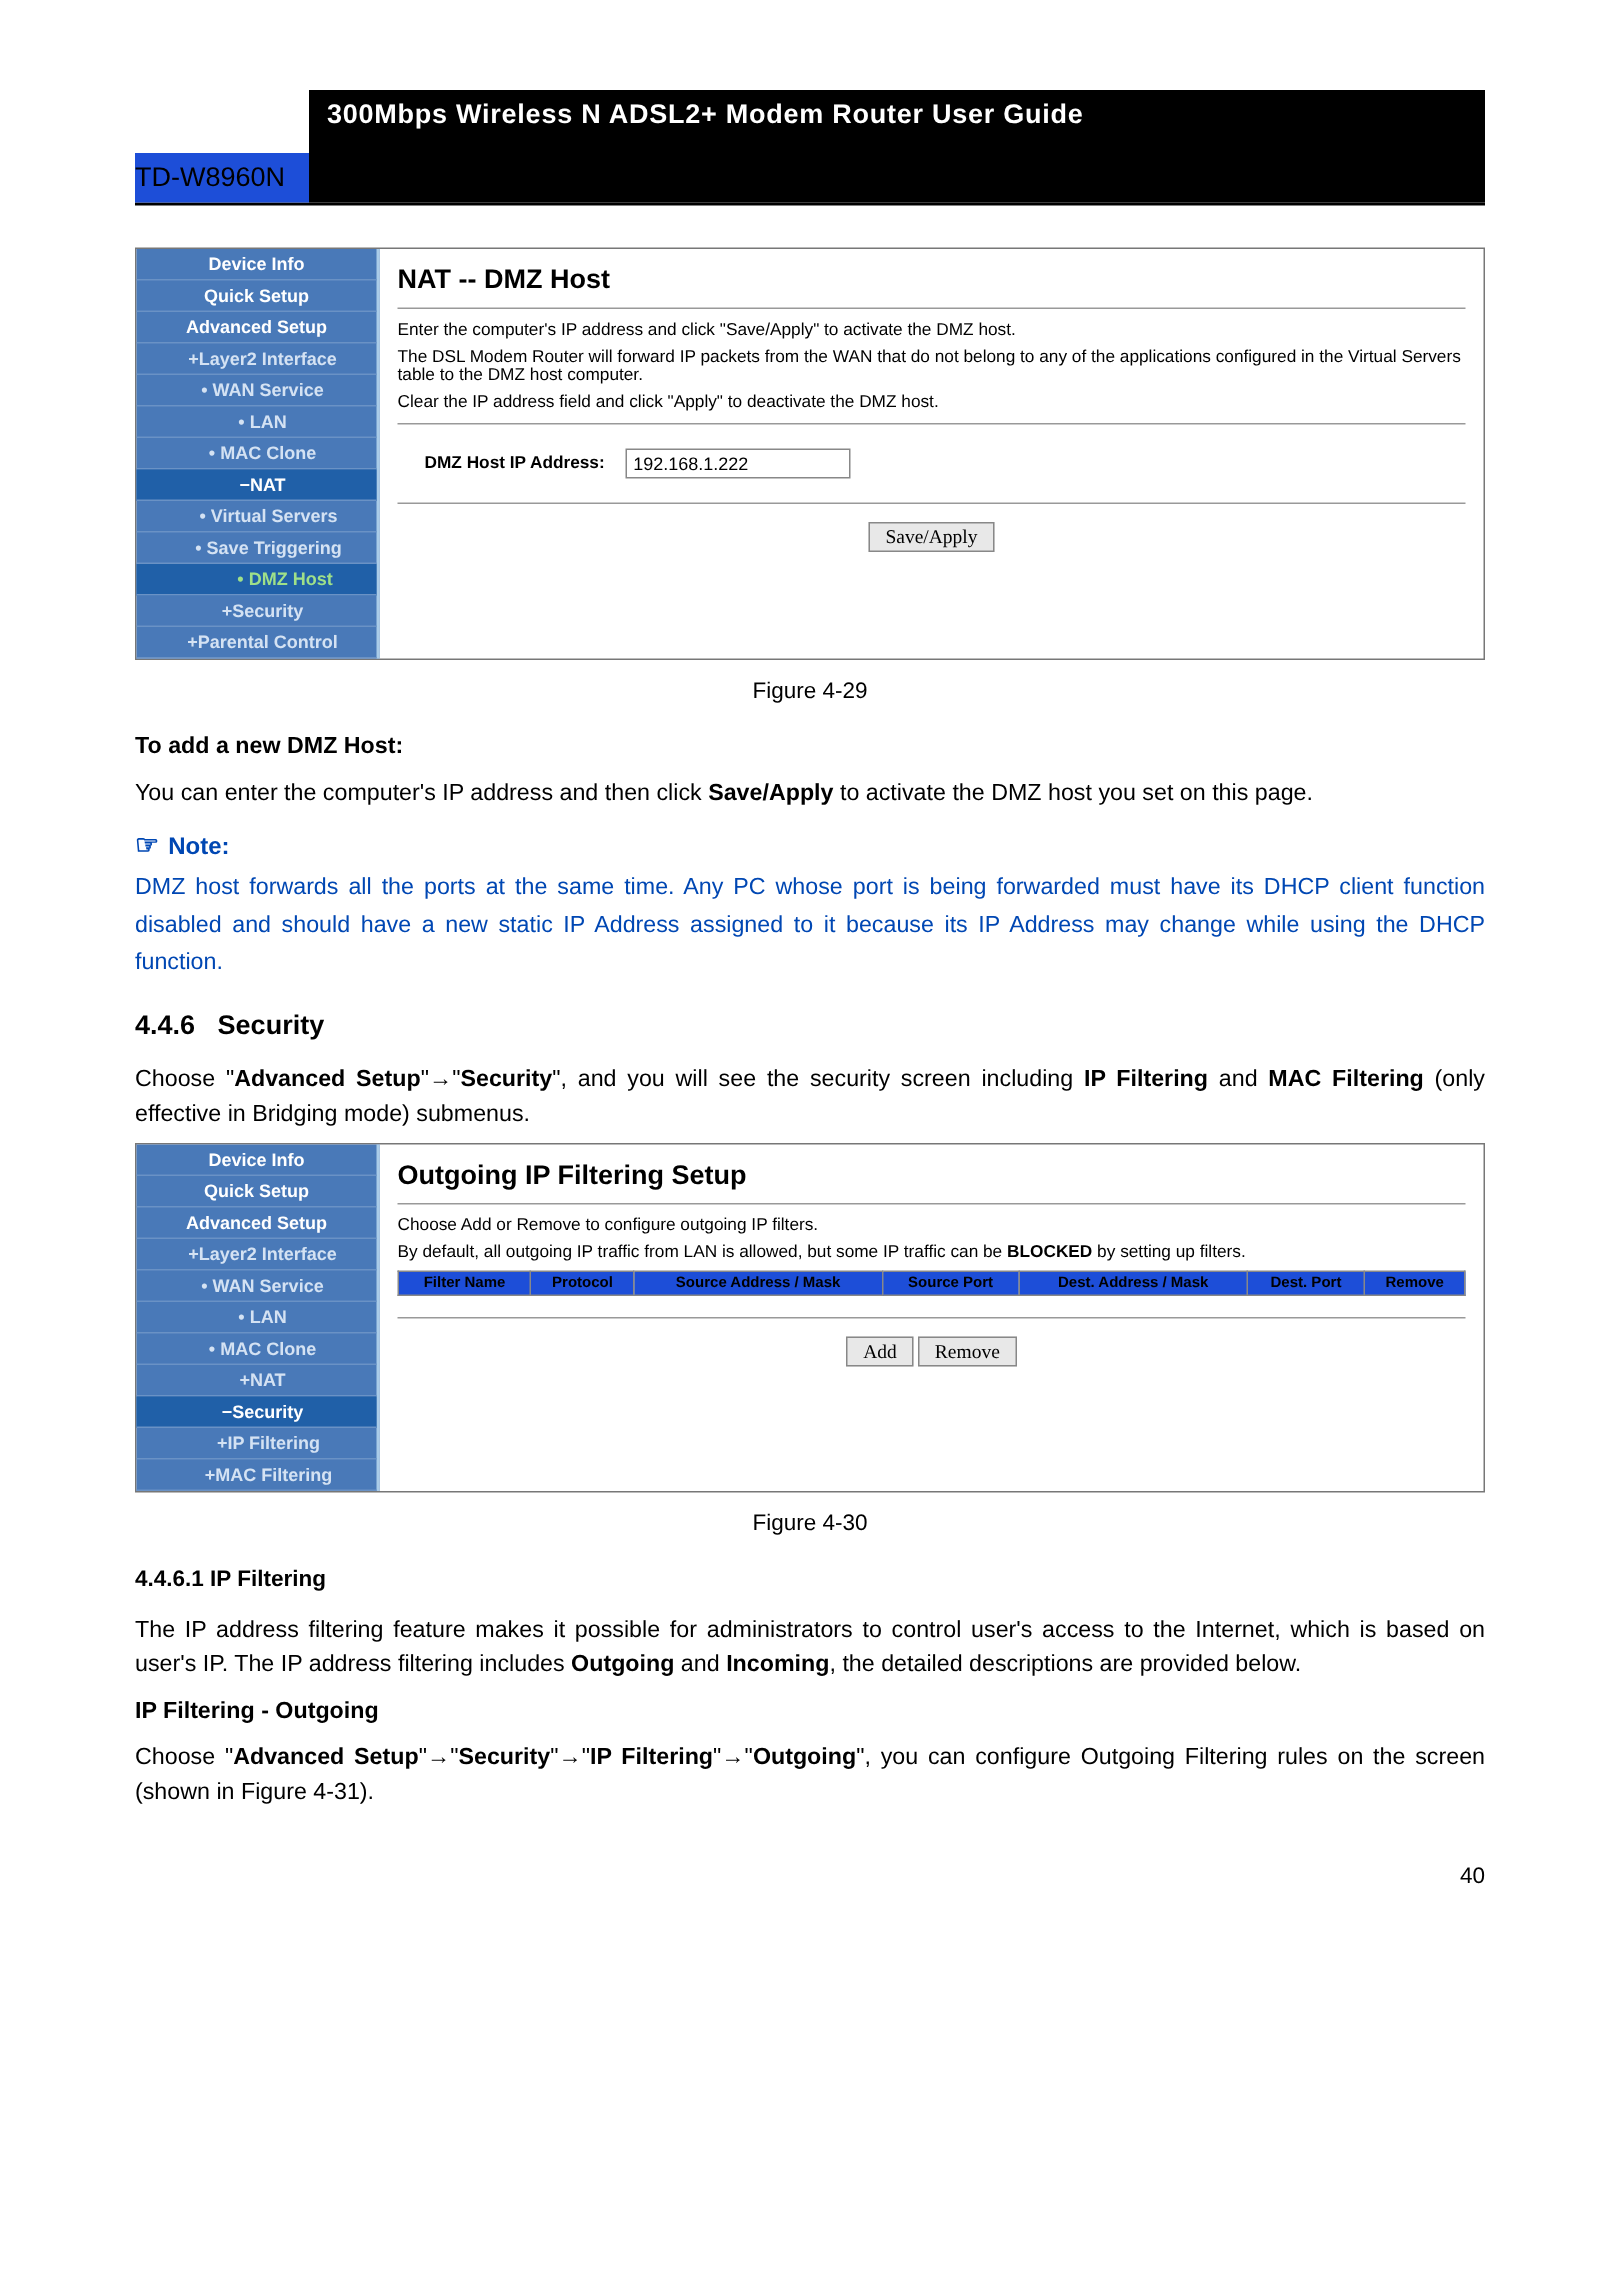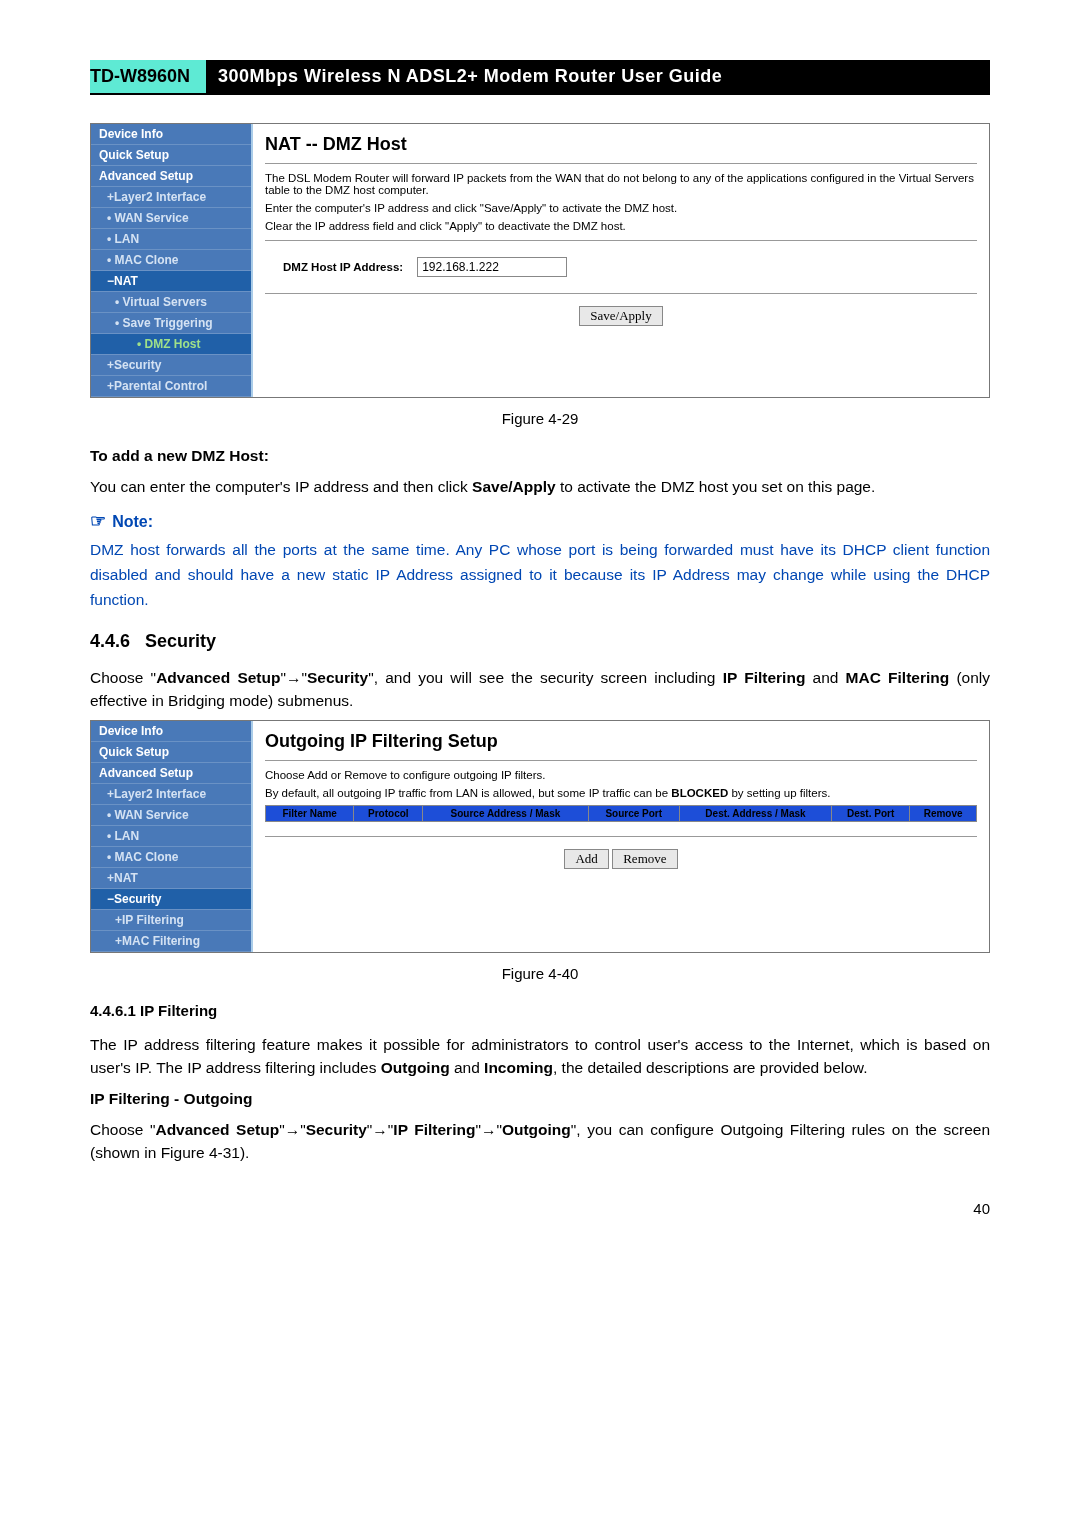--- a/index.html
+++ b/index.html
@@ -18,25 +18,26 @@
     position: relative;
   }
   .header-bar {
     display: flex;
     align-items: stretch;
     border-bottom: 2px solid #000;
     padding-bottom: 0;
     margin-bottom: 28px;
   }
   .header-model {
-    background: #5eead4;
+    background: #1d4ed8;
     color: #000;
-    font-weight: bold;
+    font-weight: normal;
     font-size: 18px;
     padding: 6px 16px 6px 0;
+    margin-top: 42px;
   }
   .header-title {
     background: #000;
     color: #fff;
     font-weight: bold;
     font-size: 18px;
     padding: 6px 12px;
     flex: 1;
     letter-spacing: 0.5px;
   }
@@ -46,20 +47,21 @@
     display: flex;
     background: #fff;
     font-size: 12px;
     margin-top: 4px;
   }
   .nav {
     width: 160px;
     background: #4979b8;
     color: #fff;
     border-right: 2px solid #aacce8;
+    text-align: center;
   }
   .nav div {
     padding: 3px 8px;
     border-bottom: 1px solid #6a92c5;
     white-space: nowrap;
     font-size: 12px;
     font-weight: bold;
   }
   .nav .sub1 { padding-left: 16px; }
   .nav .sub2 { padding-left: 24px; }
@@ -202,22 +204,22 @@
       <div class="sub1 active-parent">−NAT</div>
       <div class="sub2 dim">• Virtual Servers</div>
       <div class="sub2 dim">• Save Triggering</div>
       <div class="sub2 active">• DMZ Host</div>
       <div class="sub1 dim">+Security</div>
       <div class="sub1 dim">+Parental Control</div>
     </div>
     <div class="content">
       <h2>NAT -- DMZ Host</h2>
       <hr>
+      <p class="small">Enter the computer's IP address and click "Save/Apply" to activate the DMZ host.</p>
       <p class="small">The DSL Modem Router will forward IP packets from the WAN that do not belong to any of the applications configured in the Virtual Servers table to the DMZ host computer.</p>
-      <p class="small">Enter the computer's IP address and click "Save/Apply" to activate the DMZ host.</p>
       <p class="small">Clear the IP address field and click "Apply" to deactivate the DMZ host.</p>
       <hr>
       <div class="field-row">
         <span class="lbl">DMZ Host IP Address:</span>
         <input type="text" value="192.168.1.222" style="">
       </div>
       <hr>
       <div class="btn-row">
         <button>Save/Apply</button>
       </div>
@@ -276,21 +278,21 @@
         </tr>
       </tbody>
         </table>
       <hr>
       <div class="btn-row">
         <button>Add</button>
         <button>Remove</button>
       </div>
     </div>
   </div>
-  <div class="caption">Figure 4-40</div>
+  <div class="caption">Figure 4-30</div>
 
   <div class="h3-sec">4.4.6.1   IP Filtering</div>
   <p class="body-text">
     <span>The IP address filtering feature makes it possible for administrators to control user's access to the Internet, which is based on user's IP. The IP address filtering includes </span><b>Outgoing</b><span> and </span><b>Incoming</b><span>, the detailed descriptions are provided below.</span>
   </p>
 
   <div class="section-heading">IP Filtering - Outgoing</div>
   <p class="body-text">
     <span>Choose "</span><b>Advanced Setup</b>"<span class="arrow">→</span>"<b>Security</b>"<span class="arrow">→</span>"<b>IP Filtering</b>"<span class="arrow">→</span>"<b>Outgoing</b><span>", you can configure Outgoing Filtering rules on the screen (shown in Figure 4-31).</span>
   </p>

